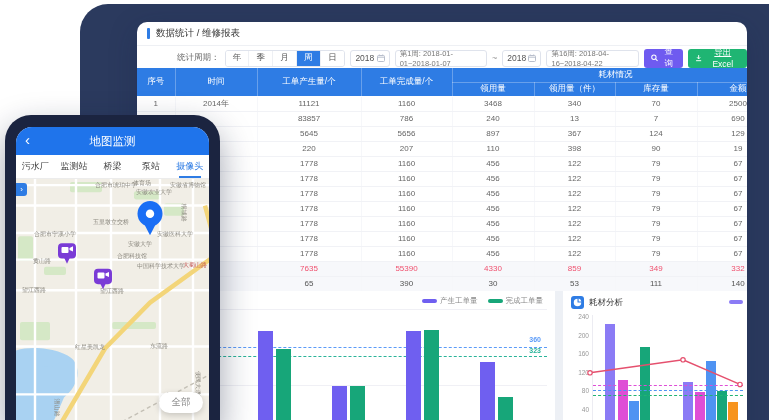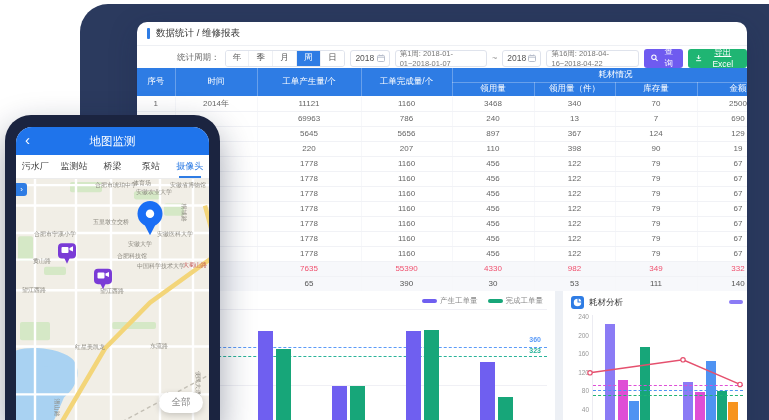--- a/index.html
+++ b/index.html
@@ -159,21 +159,21 @@
               <td>11121</td>
               <td>1160</td>
               <td>3468</td>
               <td>340</td>
               <td>70</td>
               <td>2500</td>
             </tr>
             <tr>
               <td>2</td>
               <td></td>
-              <td>69963</td>
+              <td>83857</td>
               <td>786</td>
               <td>240</td>
               <td>13</td>
               <td>7</td>
               <td>690</td>
             </tr>
             <tr>
               <td>3</td>
               <td></td>
               <td>5645</td>
@@ -261,21 +261,21 @@
               <td>456</td>
               <td>122</td>
               <td>79</td>
               <td>67</td>
             </tr>
             <tr class="sum">
               <td colspan="2">合计</td>
               <td>7635</td>
               <td>55390</td>
               <td>4330</td>
-              <td>982</td>
+              <td>859</td>
               <td>349</td>
               <td>332</td>
             </tr>
             <tr class="avg">
               <td colspan="2">平均值</td>
               <td>65</td>
               <td>390</td>
               <td>30</td>
               <td>53</td>
               <td>111</td>

